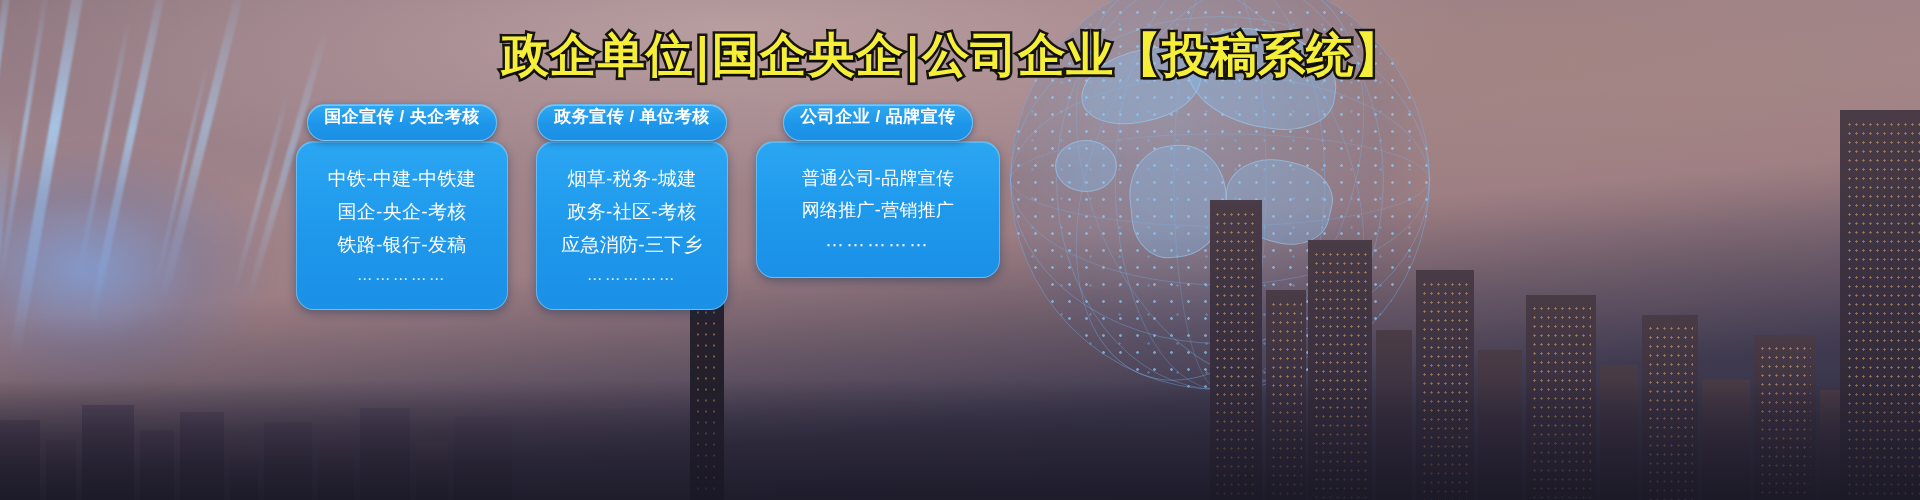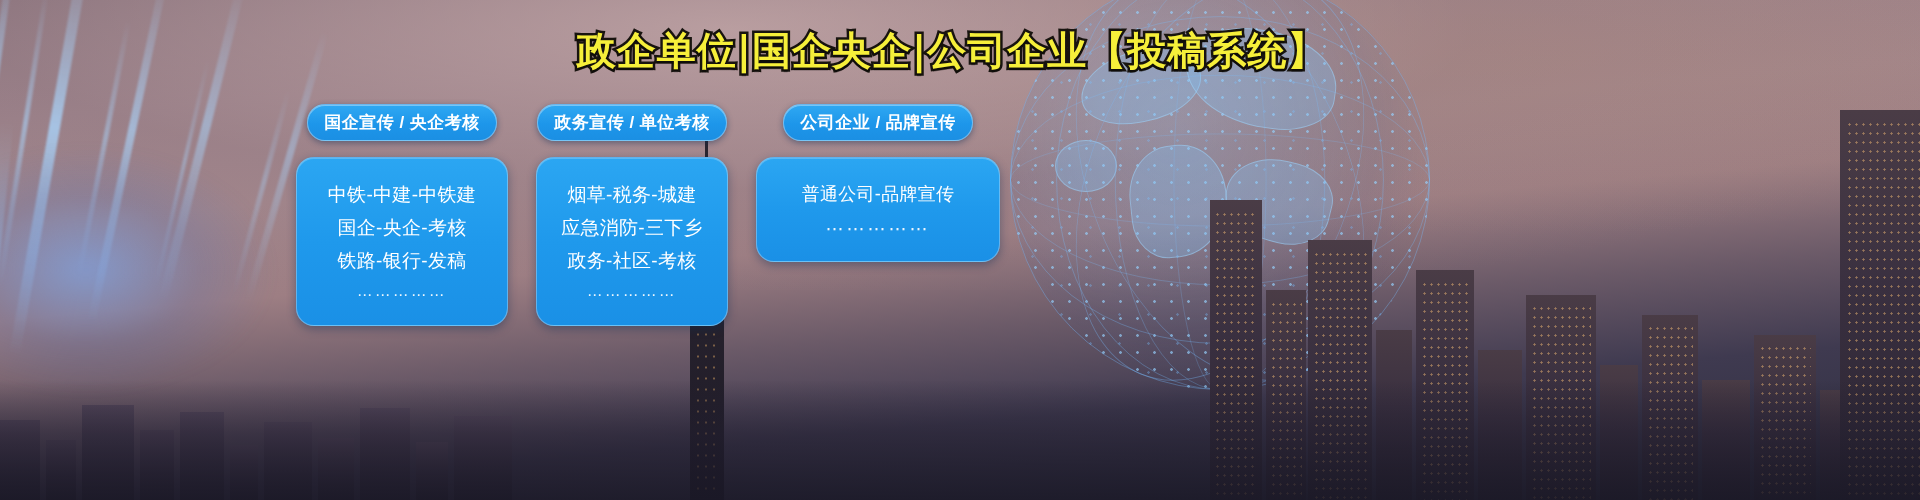--- a/index.html
+++ b/index.html
@@ -133,21 +133,21 @@
     background-size:8px 11px;
     opacity:.5;
   }
 
   
   .content{position:absolute; inset:0;}
 
   .title{
     position:absolute; top:24px; left:0; right:16px;
     text-align:center;
-    font-size:39px;
+    font-size:47px;
     font-weight:bold;
     letter-spacing:1px;
     color:#f6ef3a;
     font-family:"DejaVu Sans","Liberation Sans",sans-serif;
     -webkit-text-stroke:5px #18140f;
     paint-order:stroke fill;
     text-shadow:0 3px 0 rgba(0,0,0,.35);
     white-space:nowrap;
   }
 
@@ -155,36 +155,35 @@
     position:absolute; top:104px; left:296px;
     display:flex; gap:28px; align-items:flex-start;
   }
   .col{display:flex; flex-direction:column; align-items:center;}
   .col.c1{width:212px;}
   .col.c2{width:192px;}
   .col.c3{width:244px;}
 
   .pill{
     position:relative;
-    display:flex; align-items:center; justify-content:center;
+    display:flex; justify-content:center;
     height:35px;
     padding:0 16px;
     border-radius:18px;
     color:#ffffff;
     font-size:17px;
     font-weight:bold;
     white-space:nowrap;
     background:linear-gradient(180deg,#2fa8f2 0%,#1d96ea 55%,#1b8fe3 100%);
     box-shadow:0 2px 6px rgba(10,40,80,.45), inset 0 1px 0 rgba(255,255,255,.35);
     border:1px solid rgba(255,255,255,.35);
     letter-spacing:.5px;
   }
 
   .card{
-    margin-top:16px;
     width:100%;
     border-radius:18px;
     background:linear-gradient(180deg,#2ba6f2 0%,#1f99ec 50%,#1a90e6 100%);
     box-shadow:0 3px 10px rgba(10,40,80,.4), inset 0 1px 0 rgba(255,255,255,.22);
     border:1px solid rgba(255,255,255,.30);
     padding:20px 6px 16px;
     box-sizing:border-box;
   }
   .card .line{
     color:#ffffff;
@@ -308,31 +307,32 @@
           <div class="line dots">⋯⋯⋯⋯⋯</div>
         </div>
       </div>
 
       <div class="col c2">
         <div class="pill">
           <span>政务宣传 / 单位考核</span>
         </div>
         <div class="card">
           <div class="line">烟草-税务-城建</div>
+          <div class="line">政务-社区-考核</div>
           <div class="line">应急消防-三下乡</div>
-          <div class="line">政务-社区-考核</div>
           <div class="line dots">⋯⋯⋯⋯⋯</div>
         </div>
       </div>
 
       <div class="col c3">
         <div class="pill">
           <span>公司企业 / 品牌宣传</span>
         </div>
         <div class="card">
           <div class="line">普通公司-品牌宣传</div>
+          <div class="line">网络推广-营销推广</div>
           <div class="line dots">⋯⋯⋯⋯⋯</div>
         </div>
       </div>
 
     </div>
   </div>
 </div>
 
 </body></html>

